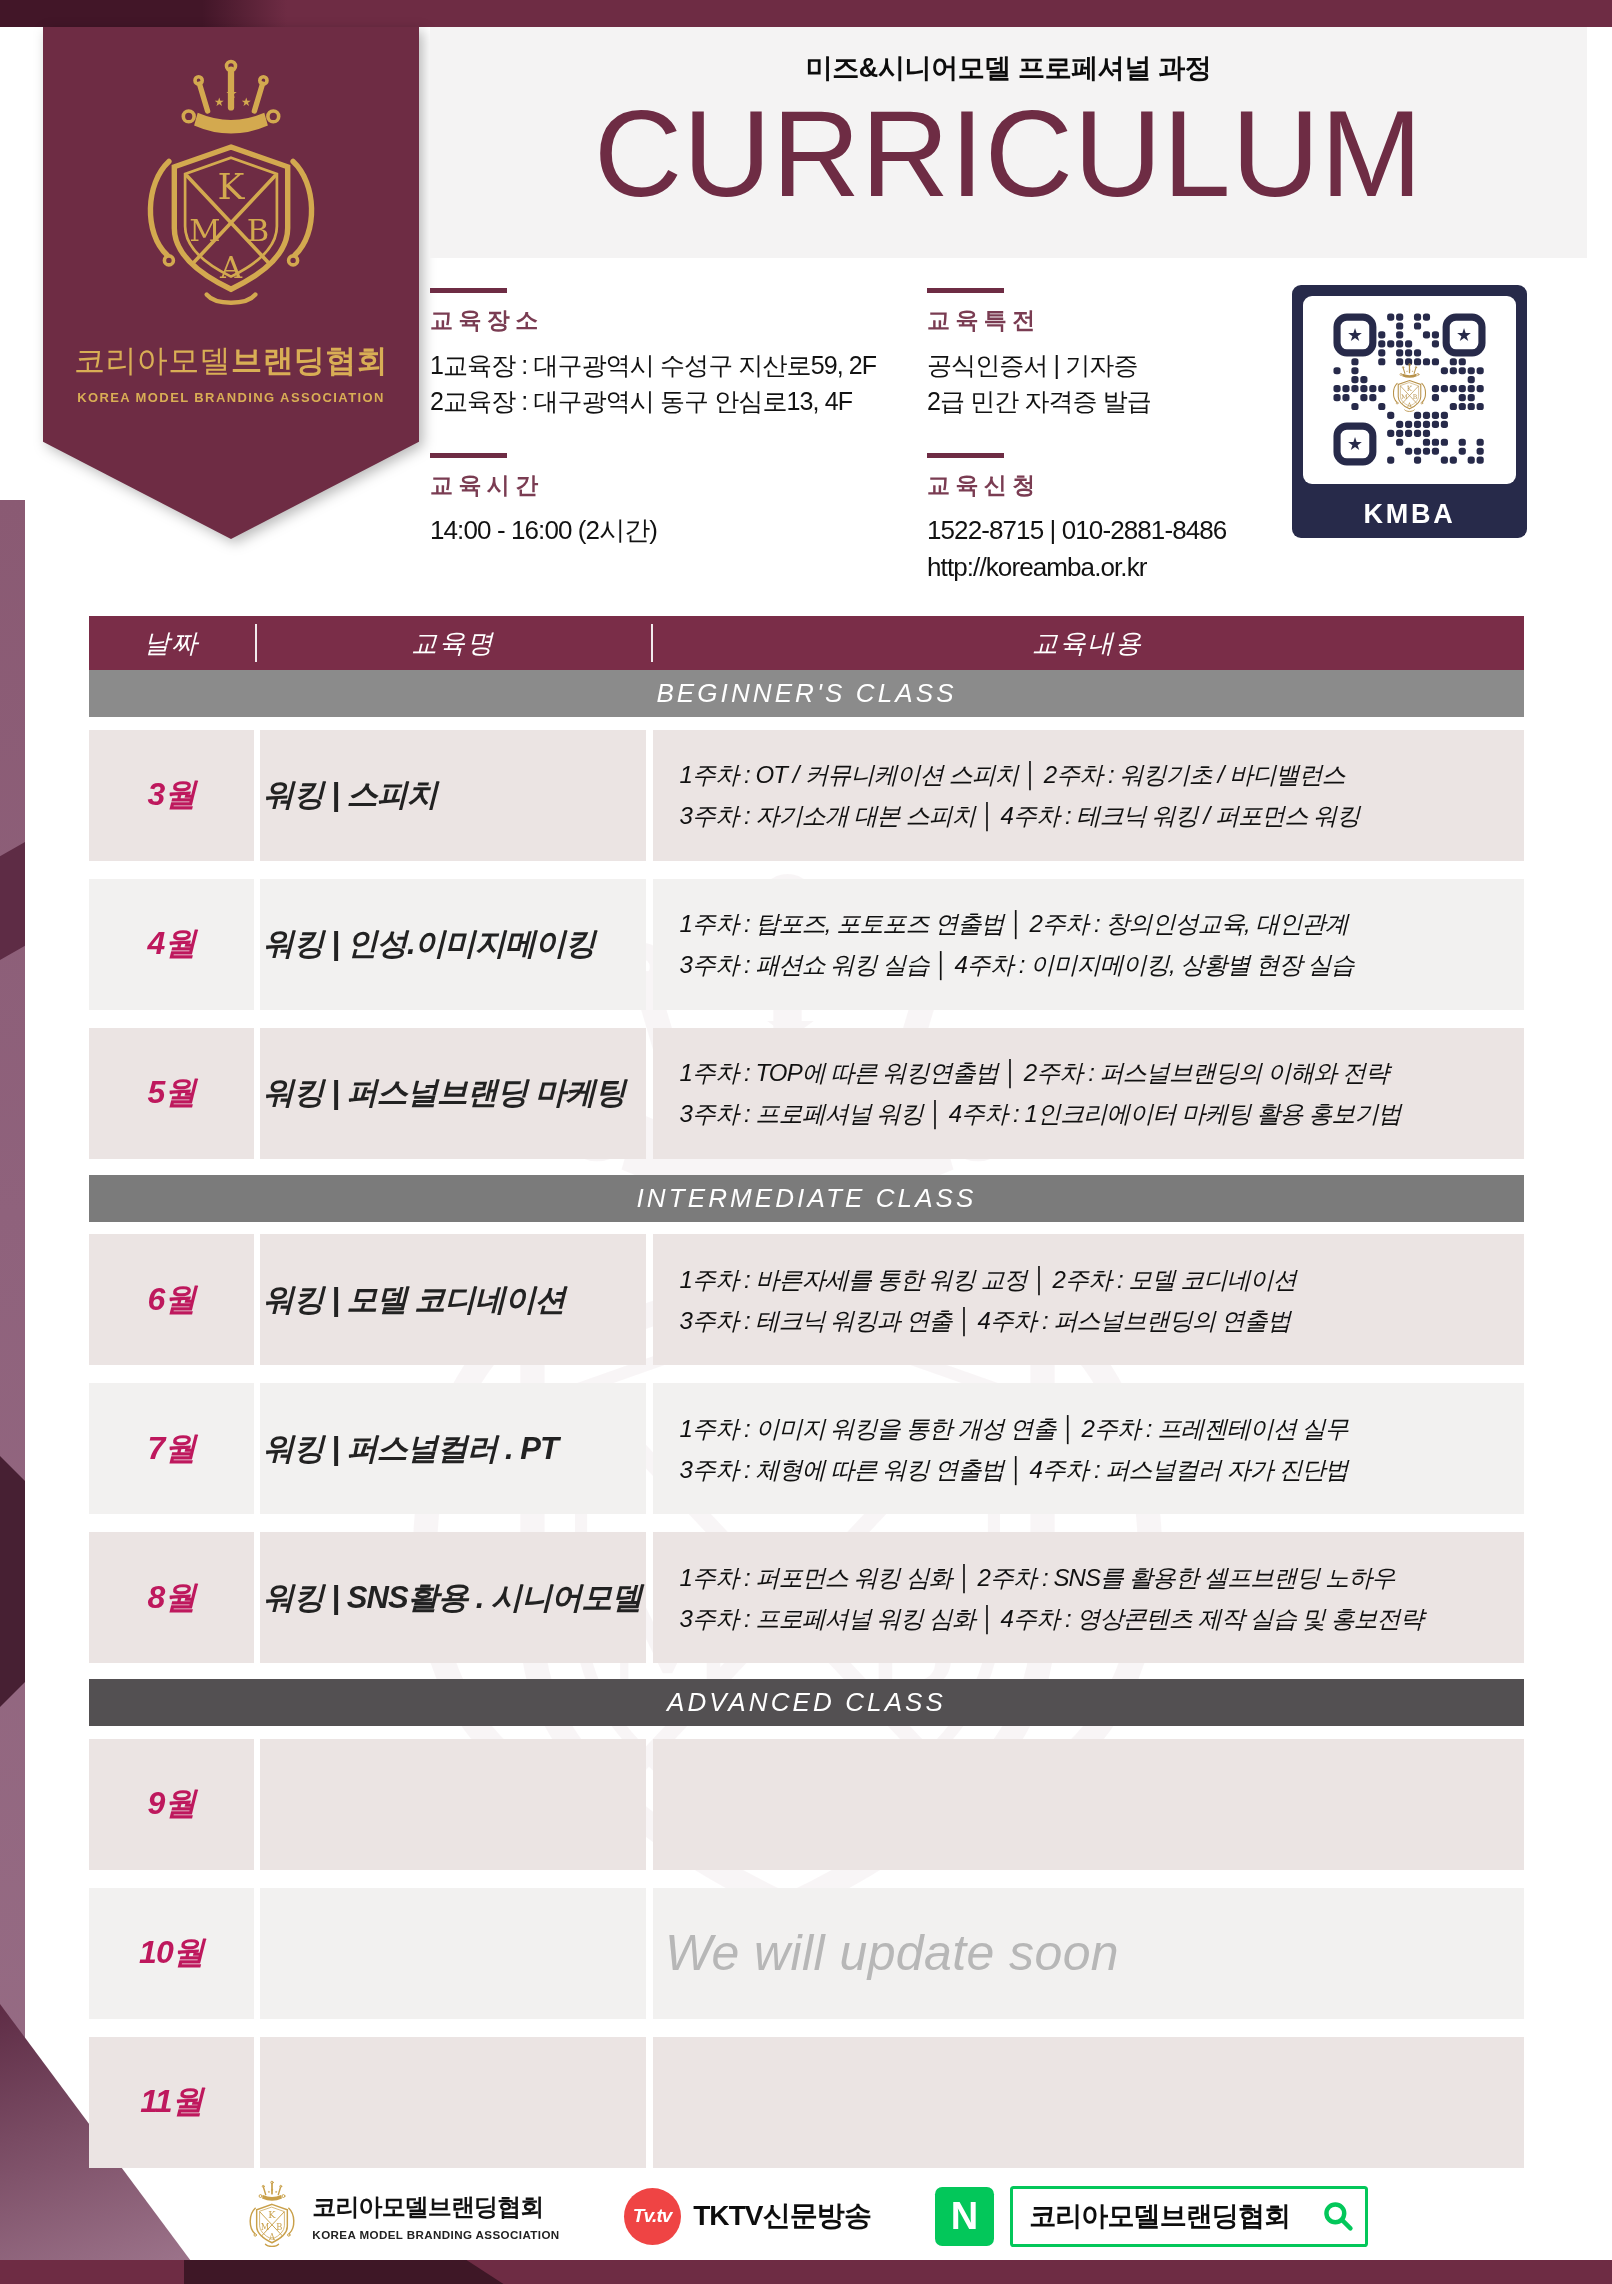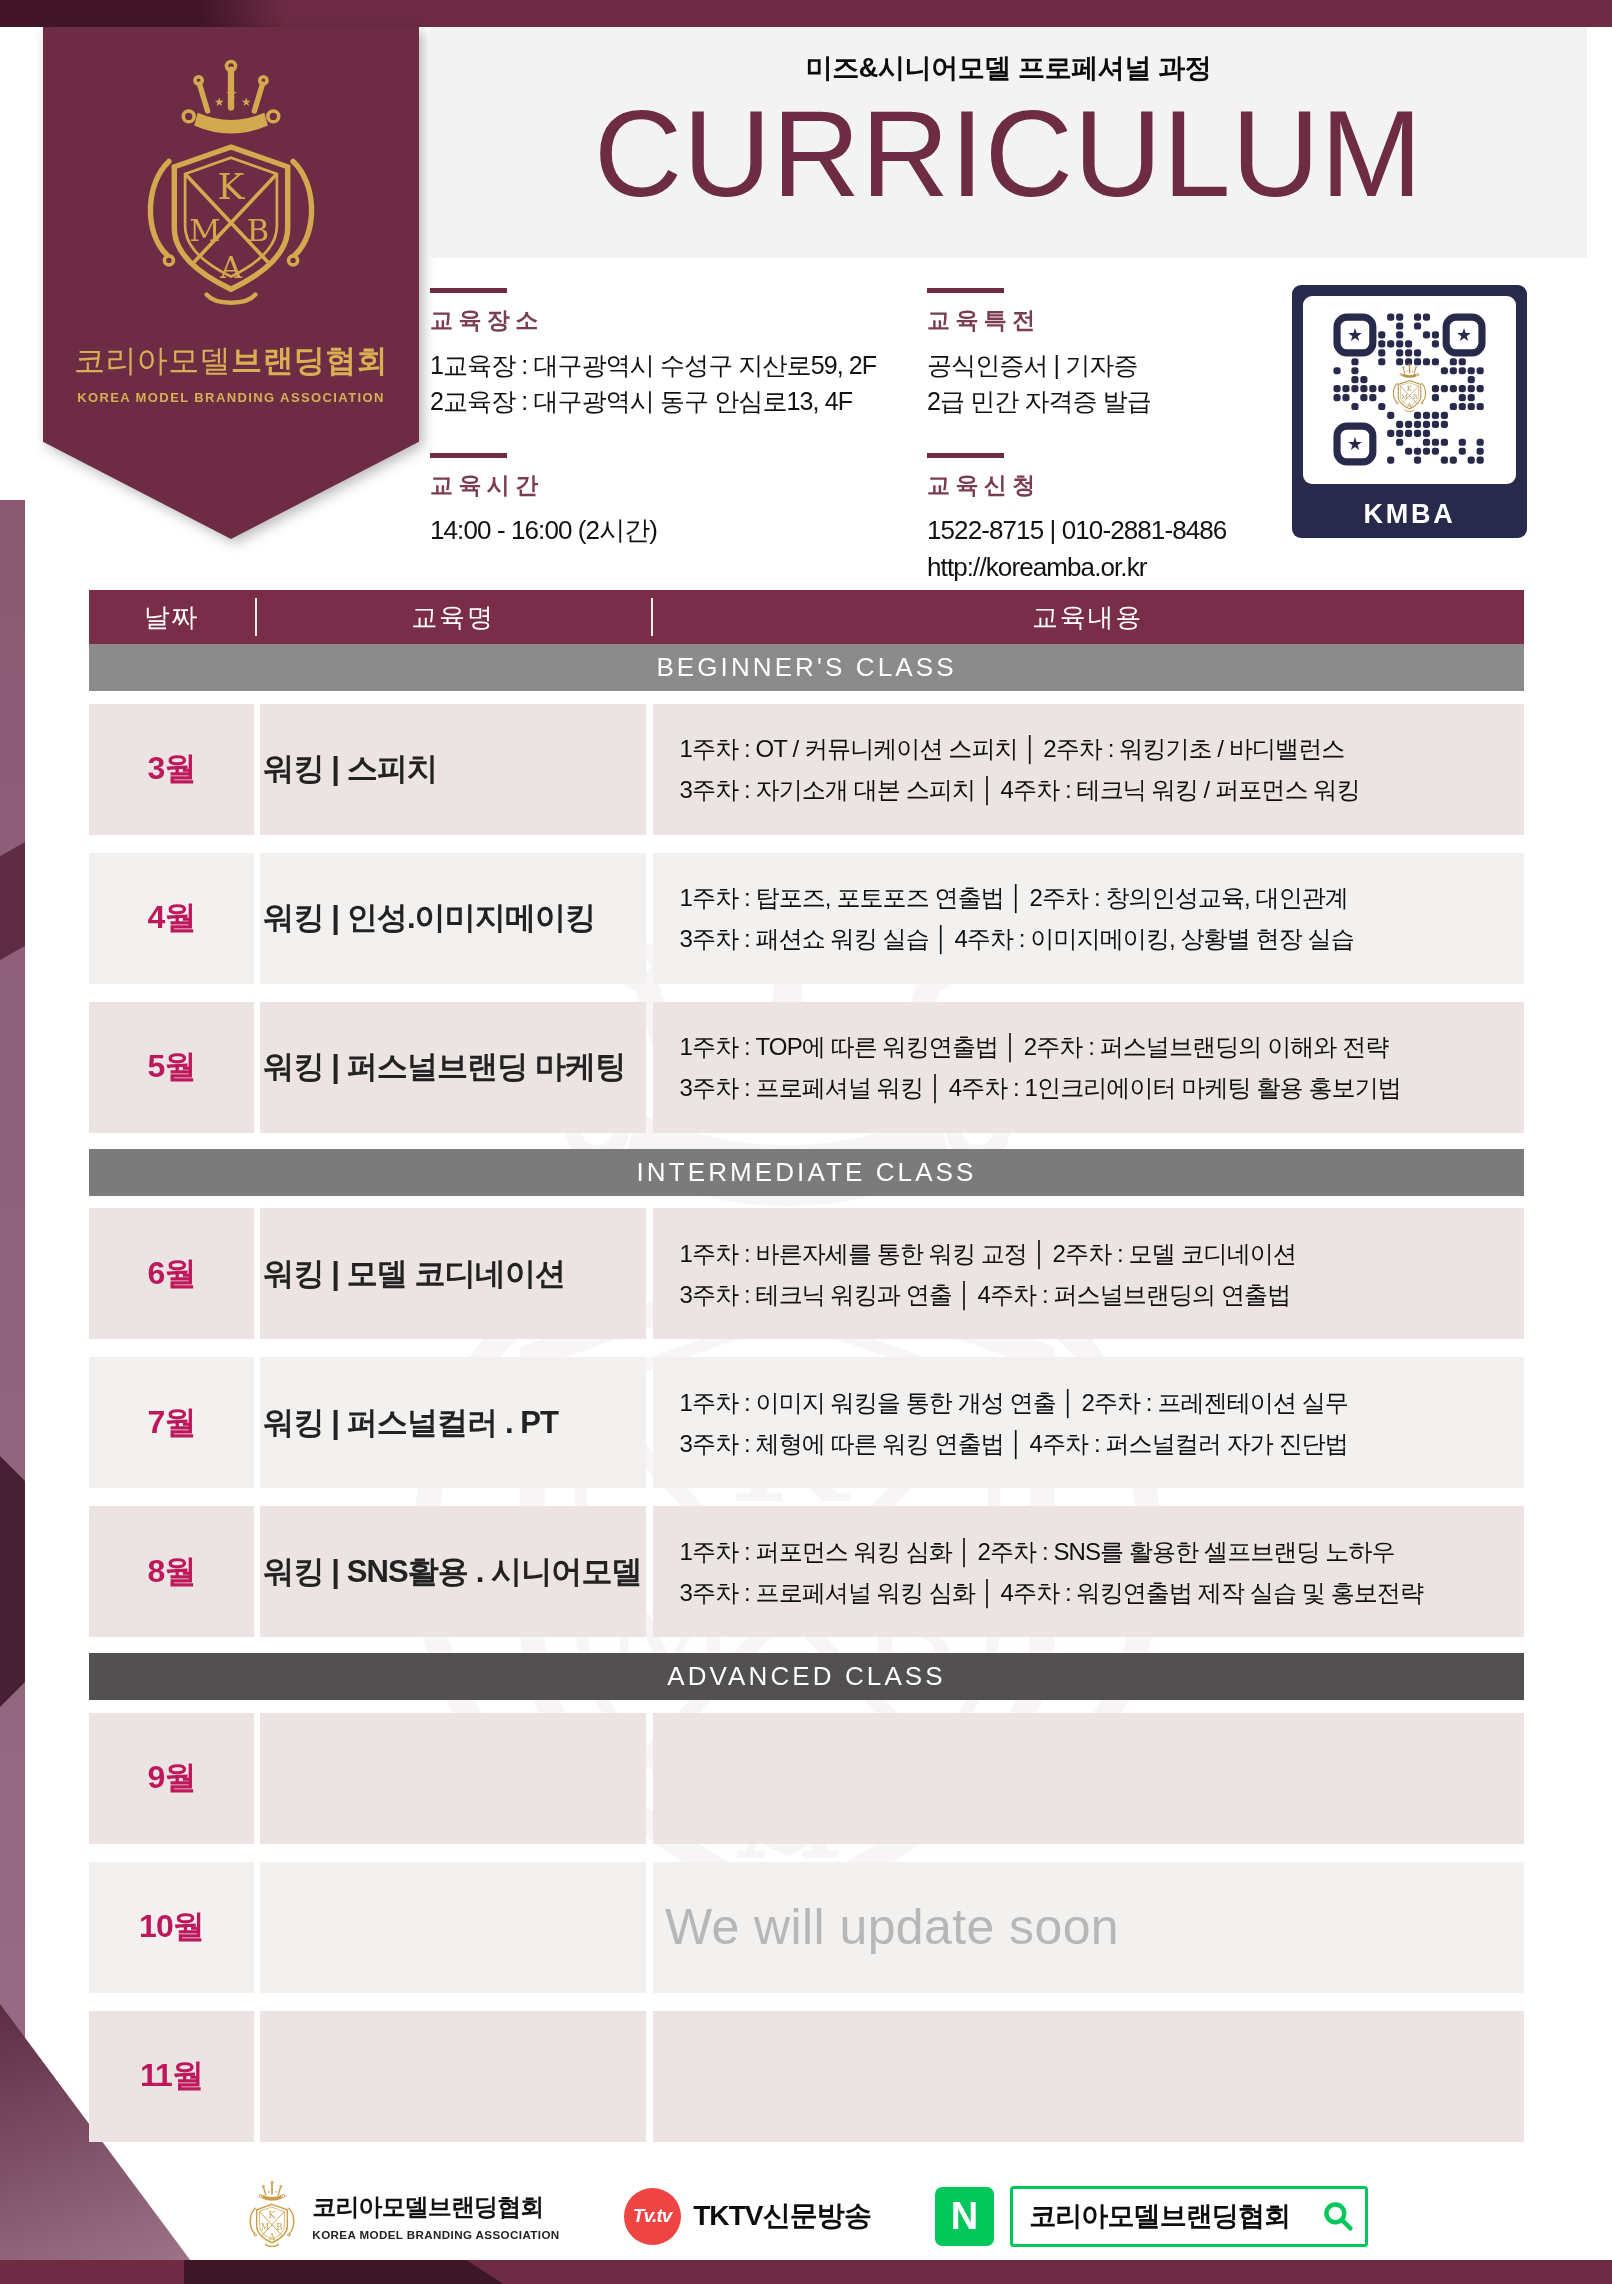--- a/index.html
+++ b/index.html
@@ -50,21 +50,21 @@
   .info-lines div{white-space:nowrap;}
 
   
   .qr-box{position:absolute;left:1292px;top:285px;width:235px;height:253px;background:#272a4a;border-radius:9px;}
   .qr-white{position:absolute;left:10.7px;top:10.7px;width:213px;height:188px;background:#ffffff;border-radius:9px;}
   .qr-white svg{position:absolute;left:26px;top:13.4px;}
   .qr-label{position:absolute;left:0;bottom:8px;width:100%;text-align:center;color:#ffffff;
     font-size:27px;font-weight:700;letter-spacing:2.7px;}
 
   
-  .table{position:absolute;left:89px;top:590px;width:1435px;}
+  .table{position:absolute;left:89px;top:616px;width:1435px;font-style:italic;}
   .thead{position:relative;height:54px;background:#7a2d48;}
   .thead span{position:absolute;top:0;height:54px;display:flex;align-items:center;justify-content:center;
     color:#fff;font-size:26px;font-weight:500;letter-spacing:1.8px;}
   .th1{left:0;width:165px;} .th2{left:171px;width:386px;} .th3{left:563px;width:871px;}
   .thead .vline{position:absolute;top:8px;width:1.8px;height:38px;background:rgba(255,255,255,.9);}
   .vl1{left:166px;} .vl2{left:562px;}
   .sbar{height:47px;color:#ffffff;display:flex;align-items:center;justify-content:center;
     font-size:26px;font-weight:400;letter-spacing:3.1px;}
   .sbar.beg{background:#8b8b8b;} .sbar.int{background:#7b7b7b;margin-top:16px;} .sbar.adv{background:#535052;margin-top:16px;}
   .trow{position:relative;display:grid;grid-template-columns:165px 386px 871px;column-gap:6.3px;height:131px;margin-top:18px;}
@@ -397,21 +397,21 @@
 
     <div class="trow bg-a">
       <div class="cell month">
           <span>8월</span>
         </div>
       <div class="cell course">
           <span>워킹 | SNS활용 . 시니어모델</span>
         </div>
       <div class="cell content">
         <div class="cline">1주차 : 퍼포먼스 워킹 심화  │  2주차 : SNS를 활용한 셀프브랜딩 노하우</div>
-        <div class="cline">3주차 : 프로페셔널 워킹 심화  │  4주차 : 워킹연출법 제작 실습 및 홍보전략</div>
+        <div class="cline">3주차 : 프로페셔널 워킹 심화  │  4주차 : 영상콘텐츠 제작 실습 및 홍보전략</div>
       </div>
     </div>
 
     <div class="sbar adv">ADVANCED CLASS</div>
 
     <div class="trow first bg-a">
       <div class="cell month">
           <span>9월</span>
         </div>
       <div class="cell course"></div>

